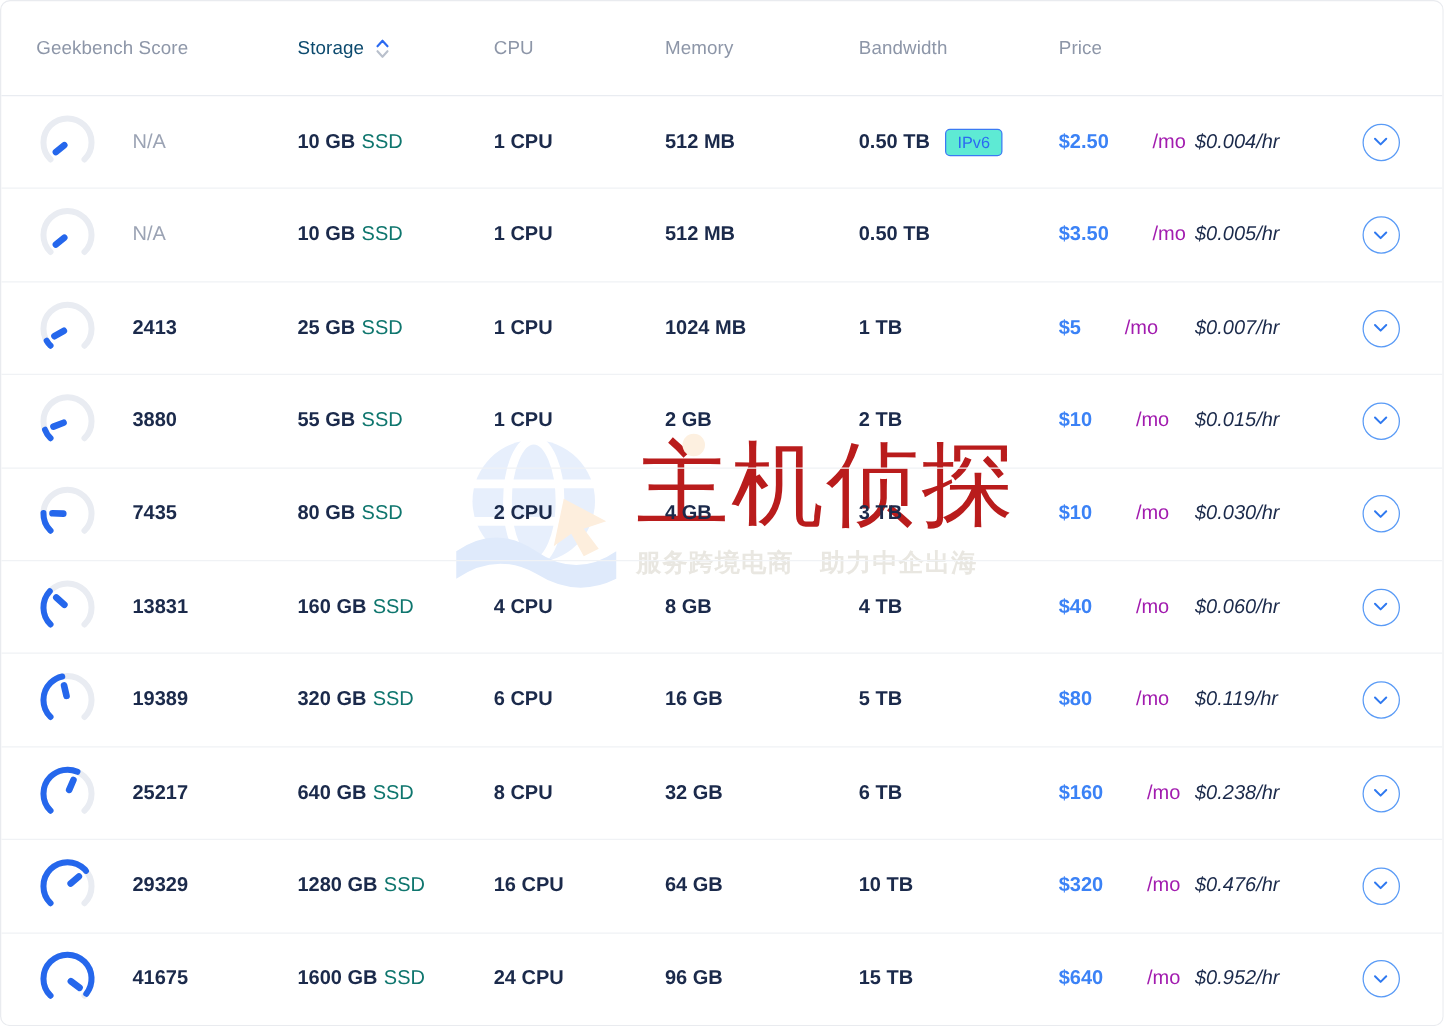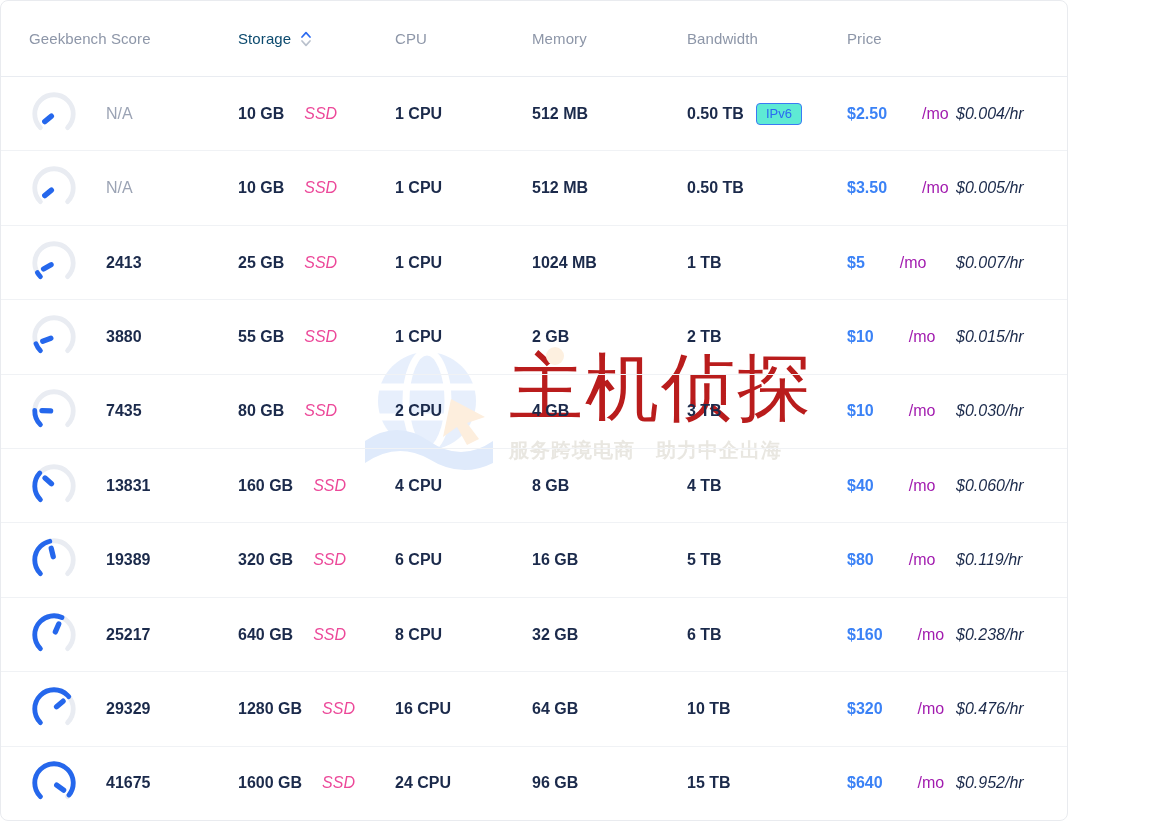--- a/index.html
+++ b/index.html
@@ -1,18 +1,18 @@
 <!DOCTYPE html>
 <html><head>
 <meta charset="utf-8">
 <style>
   html,body{margin:0;padding:0;background:#fff;}
   body{font-family:"Liberation Sans","DejaVu Sans",sans-serif;}
   .card{
-    position:relative;width:1068px;height:821px;box-sizing:border-box;
+    position:relative;width:1155px;height:821px;box-sizing:border-box;
     background:#fff;border:1px solid #e9ebef;border-radius:8px;overflow:hidden;
   }
   .grid{
     display:grid;
     grid-template-columns:77px 132px 157px 137px 155px 160px 109px 125px 1fr;
     align-items:center;
     padding:0 26px 0 28px;
   }
   
   .thead{height:75px;border-bottom:1px solid #e9ecf1;position:relative;z-index:2;}
@@ -24,21 +24,21 @@
   .tbody{display:flex;flex-direction:column;height:calc(100% - 76px);position:relative;z-index:2;}
   .tr{flex:1;border-top:1px solid #f0f2f5;}
   .tr:first-child{border-top:none;}
   .td{font-size:16px;color:#1b2a4b;font-weight:700;}
   .td-gauge{display:flex;align-items:center;}
   .gauge{width:50px;height:50px;display:block;}
   .g-track{fill:none;stroke:#e9ecf2;stroke-width:5;stroke-linecap:round;}
   .g-fill{fill:none;stroke:#2567ec;stroke-width:5;stroke-linecap:round;}
   .g-needle{stroke:#2567ec;stroke-width:5.5;stroke-linecap:round;}
   .td-score.na{font-weight:400;color:#9ba3b4;}
-  .unit{font-weight:400;color:#ec4899;margin-left:20px;font-style:italic;}
+  .unit{font-weight:400;color:#0f766e;margin-left:5px;}
   .td-bw{display:flex;align-items:center;}
   .badge{
     font-size:13px;font-weight:400;color:#2b6af1;border:1px solid #3b7af3;
     border-radius:4px;padding:3px 9px 4px;margin-left:12px;line-height:1;background:#5eead4;
   }
   .p-mo{color:#3b82f6;font-weight:700;}
   .p-suffix{color:#a21caf;font-weight:400;padding-left:35px;}
   .td-hr{font-weight:400;font-style:italic;}
   .td-expand{display:flex;justify-content:center;}
   .expand-btn{

